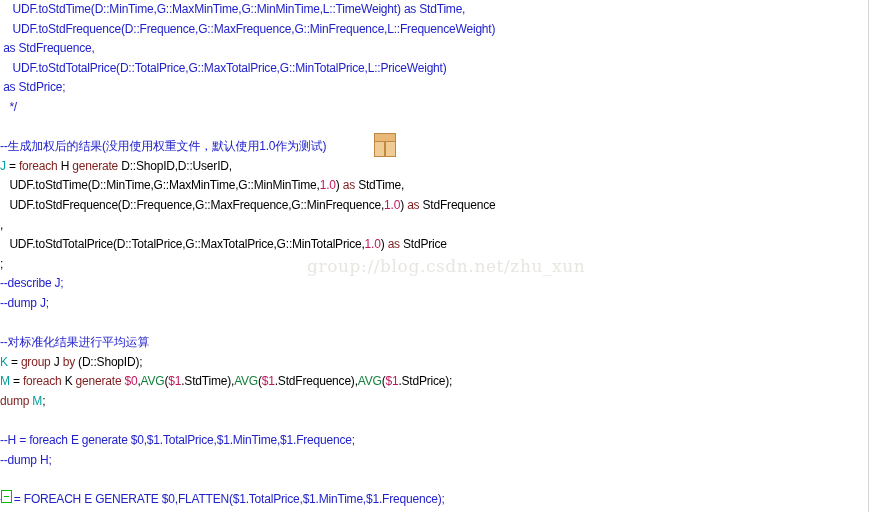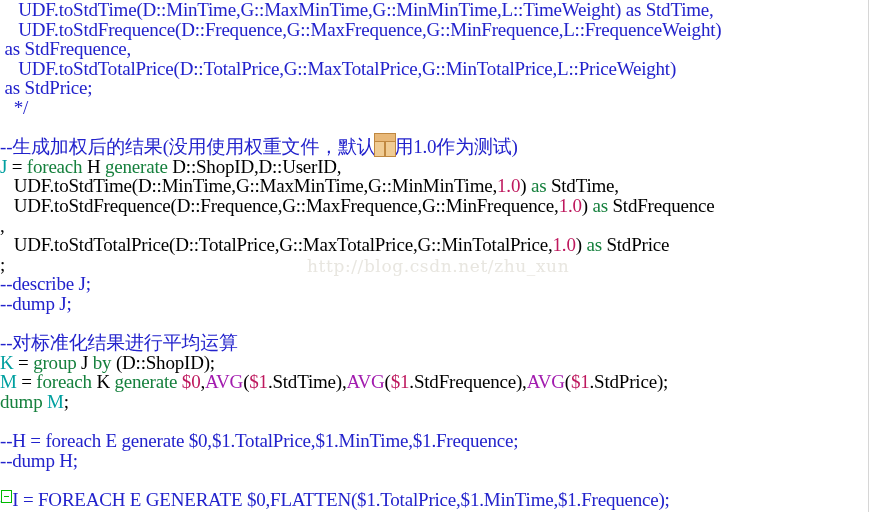--- a/index.html
+++ b/index.html
@@ -39,33 +39,33 @@
     width: 876px;
     padding: 0;
     font-size: 14.5px;
     line-height: 19.6px;
     white-space: pre;
   }
 
   .line {
     height: 19.6px;
     white-space: pre;
-    font-family: Liberation Serif, serif;
-    font-size: 19px;
+    font-family: Liberation Sans, sans-serif;
+    font-size: 12px;
     letter-spacing: -0.2px;
     color: #000000;
     position: relative;
   }
 
   
   .t-comment  { color: #2222cc; }
-  .t-kw       { color: #15803d; }
+  .t-kw       { color: #7f1d1d; }
   .t-var      { color: #00a0a0; }
   .t-num      { color: #be185d; }
-  .t-fn       { color: #a21caf; }
+  .t-fn       { color: #15803d; }
   .t-plain    { color: #000000; }
 
   
   .watermark {
     position: absolute;
     left: 307px;
     top: 256px;
     font-family: "DejaVu Serif", "Liberation Serif", serif;
     font-size: 17px;
     color: #e8e6e0;
@@ -133,21 +133,21 @@
     background: #c08840;
   }
 </style>
 </head>
 <body>
 
 <div id="editor">
 
   <div class="code-area"><div class="line"><span class="t-comment">    UDF.toStdTime(D::MinTime,G::MaxMinTime,G::MinMinTime,L::TimeWeight) as StdTime,</span></div><div class="line"><span class="t-comment">    UDF.toStdFrequence(D::Frequence,G::MaxFrequence,G::MinFrequence,L::FrequenceWeight)</span></div><div class="line"><span class="t-comment"> as StdFrequence,</span></div><div class="line"><span class="t-comment">    UDF.toStdTotalPrice(D::TotalPrice,G::MaxTotalPrice,G::MinTotalPrice,L::PriceWeight)</span></div><div class="line"><span class="t-comment"> as StdPrice;</span></div><div class="line"><span class="t-comment">   */</span></div><div class="line">&nbsp;</div><div class="line"><span class="t-comment">--生成加权后的结果(没用使用权重文件，默认使用1.0作为测试)</span></div><div class="line"><span class="t-var">J</span><span class="t-plain"> = </span><span class="t-kw">foreach</span><span class="t-plain"> H </span><span class="t-kw">generate</span><span class="t-plain"> D::ShopID,D::UserID,</span></div><div class="line"><span class="t-plain">   UDF.toStdTime(D::MinTime,G::MaxMinTime,G::MinMinTime,</span><span class="t-num">1.0</span><span class="t-plain">) </span><span class="t-kw">as</span><span class="t-plain"> StdTime,</span></div><div class="line"><span class="t-plain">   UDF.toStdFrequence(D::Frequence,G::MaxFrequence,G::MinFrequence,</span><span class="t-num">1.0</span><span class="t-plain">) </span><span class="t-kw">as</span><span class="t-plain"> StdFrequence</span></div><div class="line"><span class="t-plain">,</span></div><div class="line"><span class="t-plain">   UDF.toStdTotalPrice(D::TotalPrice,G::MaxTotalPrice,G::MinTotalPrice,</span><span class="t-num">1.0</span><span class="t-plain">) </span><span class="t-kw">as</span><span class="t-plain"> StdPrice</span></div><div class="line"><span class="t-plain">;</span></div><div class="line"><span class="t-comment">--describe J;</span></div><div class="line"><span class="t-comment">--dump J;</span></div><div class="line">&nbsp;</div><div class="line"><span class="t-comment">--对标准化结果进行平均运算</span></div><div class="line"><span class="t-var">K</span><span class="t-plain"> = </span><span class="t-kw">group</span><span class="t-plain"> J </span><span class="t-kw">by</span><span class="t-plain"> (D::ShopID);</span></div><div class="line"><span class="t-var">M</span><span class="t-plain"> = </span><span class="t-kw">foreach</span><span class="t-plain"> K </span><span class="t-kw">generate</span><span class="t-plain"> </span><span class="t-num">$0</span><span class="t-plain">,</span><span class="t-fn">AVG</span><span class="t-plain">(</span><span class="t-num">$1</span><span class="t-plain">.StdTime),</span><span class="t-fn">AVG</span><span class="t-plain">(</span><span class="t-num">$1</span><span class="t-plain">.StdFrequence),</span><span class="t-fn">AVG</span><span class="t-plain">(</span><span class="t-num">$1</span><span class="t-plain">.StdPrice);</span></div><div class="line"><span class="t-kw">dump</span><span class="t-plain"> </span><span class="t-var">M</span><span class="t-plain">;</span></div><div class="line">&nbsp;</div><div class="line"><span class="t-comment">--H = foreach E generate $0,$1.TotalPrice,$1.MinTime,$1.Frequence;</span></div><div class="line"><span class="t-comment">--dump H;</span></div><div class="line">&nbsp;</div><div class="line"><span class="t-comment">--I = FOREACH E GENERATE $0,FLATTEN($1.TotalPrice,$1.MinTime,$1.Frequence);</span></div><div class="line"><span class="t-comment">-dump I;</span></div></div>
 
-  <div class="watermark">http://blog.csdn.net/zhu_xun</div>
+  <div class="watermark">group://blog.csdn.net/zhu_xun</div>
 
   <div class="fold-marker"></div>
 
   <div class="cursor-icon">
     <div class="box-top"></div>
     <div class="box-body"></div>
     <div class="box-seam"></div>
   </div>
 
   <div class="right-rule"></div>

